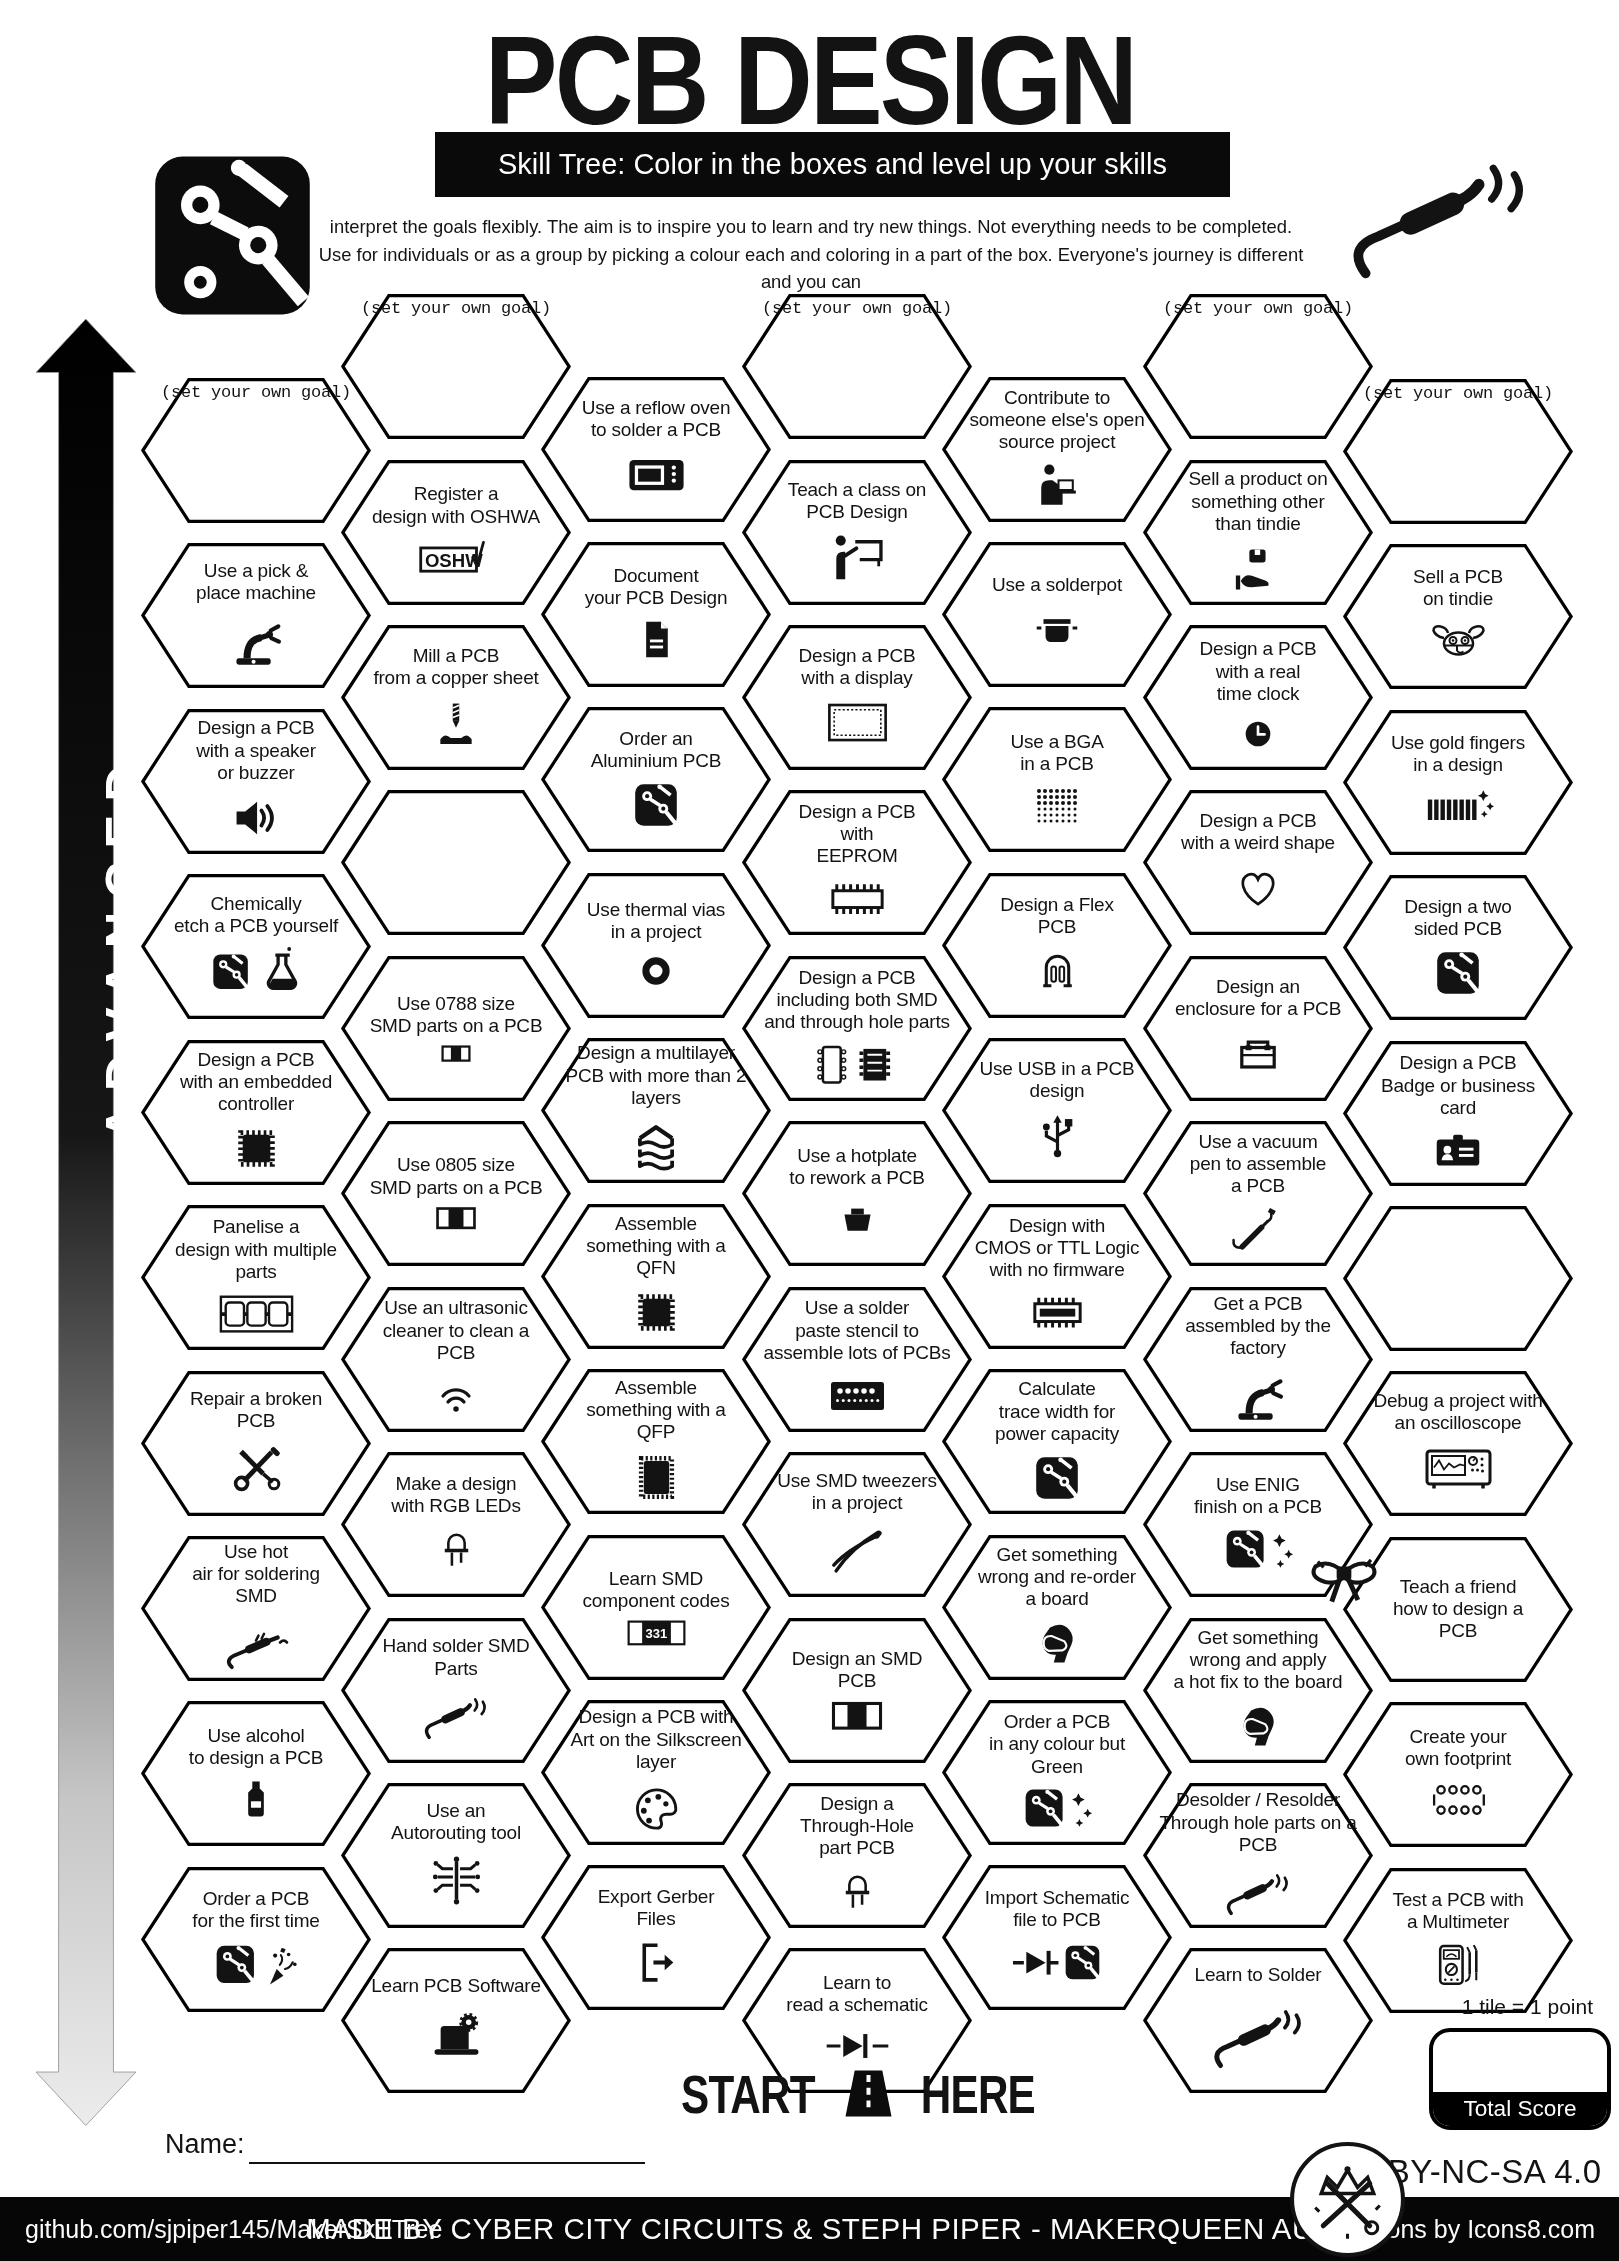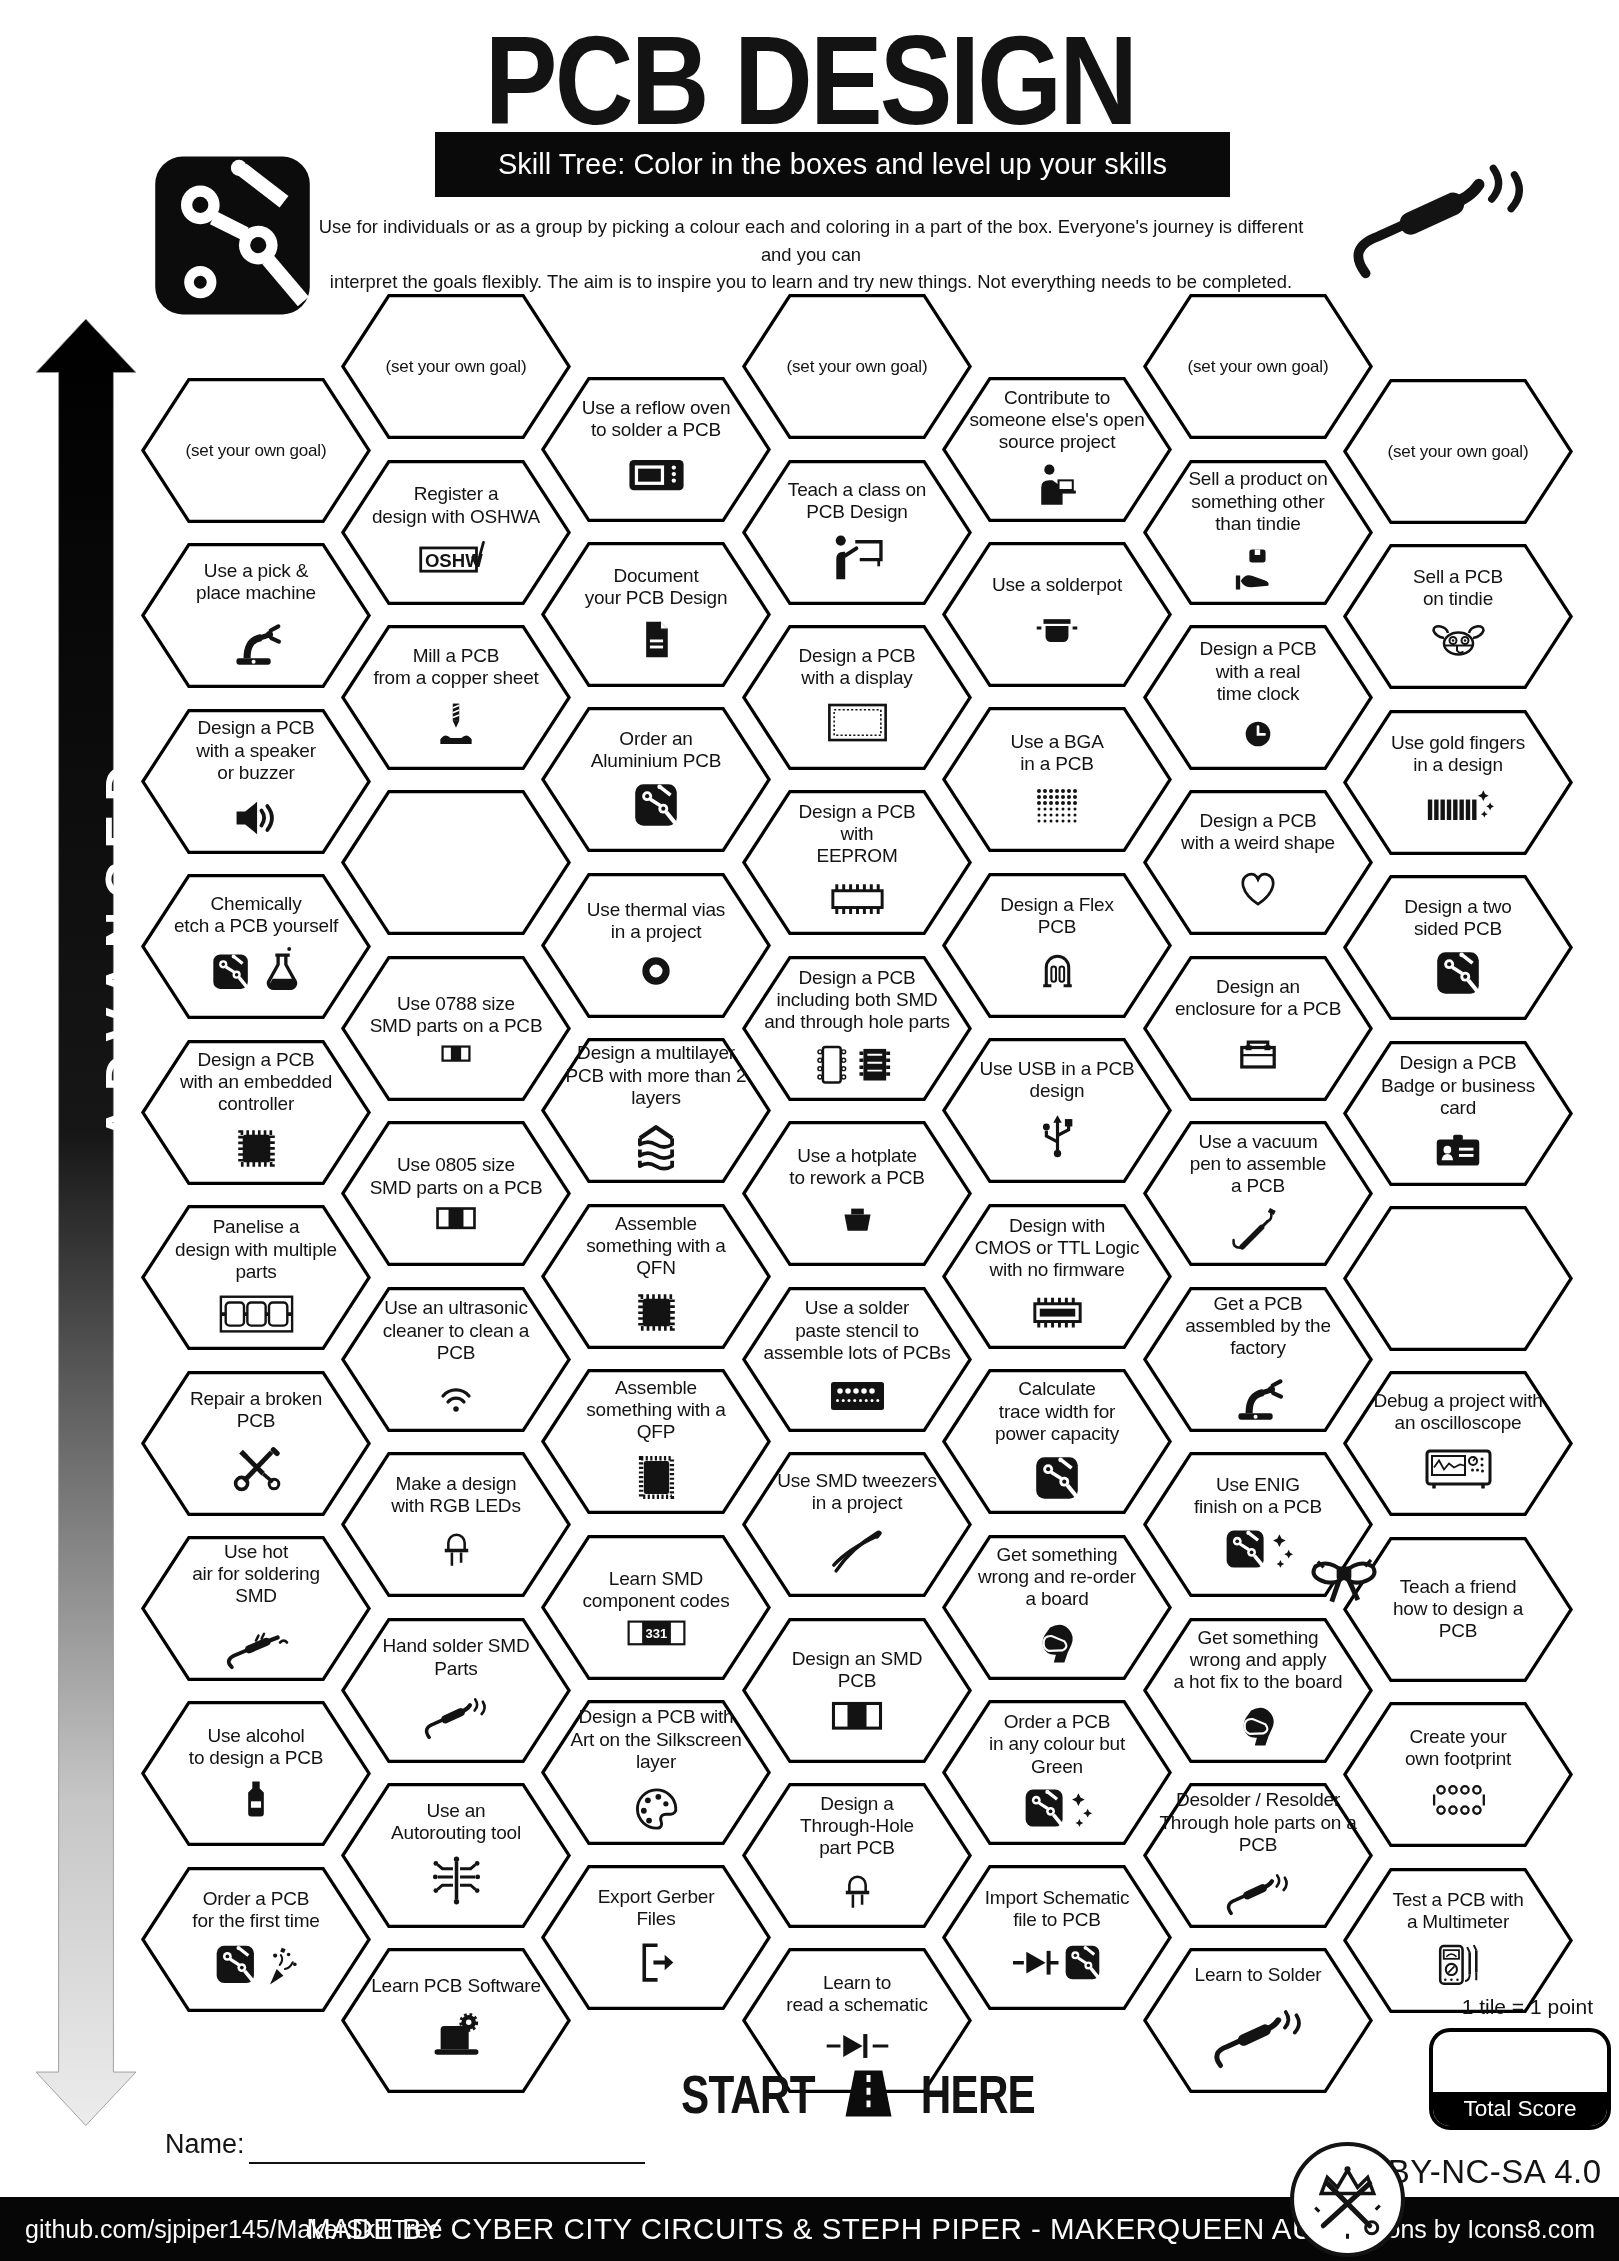--- a/index.html
+++ b/index.html
@@ -24,21 +24,21 @@
           font-weight:bold;text-align:center;white-space:nowrap;}
   .vlabel.adv{left:59px;top:866px;width:475px;font-size:51px;letter-spacing:13px;color:#ffffff;}
   .vlabel.bas{left:63px;top:2068px;width:194px;font-size:40px;letter-spacing:5.5px;color:#1d1d1d;}
 
   
   .hex{position:absolute;width:230px;height:147px;}
   .hexbg{position:absolute;left:0;top:0;}
   .hex-content{position:absolute;left:12px;right:12px;top:4.6px;bottom:5.5px;display:flex;
                flex-direction:column;align-items:center;justify-content:center;gap:6.5px;text-align:center;}
   .hex-label{font-size:19px;line-height:1.17;white-space:pre-line;letter-spacing:-0.2px;}
-  .hex.goal .hex-content{justify-content:center;padding-top:1.8px;}
+  .hex.goal .hex-content{justify-content:flex-start;padding-top:1.8px;font-family:Liberation Mono, monospace;}
   .hex.goal .hex-label{font-size:17px;}
   .hex-icon{display:flex;align-items:center;justify-content:center;}
   .hex-decoration{position:absolute;left:-48px;top:-2.8px;}
 
   
   .start-here{position:absolute;left:650px;top:2064px;width:415px;display:flex;align-items:center;
               justify-content:center;gap:10px;}
   .start-word{font-size:48px;font-weight:bold;letter-spacing:-0.9px;transform:scale(.88,1.12);white-space:nowrap;}
   .name-label{position:absolute;left:165px;top:2129px;font-size:27px;}
   .name-line{position:absolute;left:249px;top:2162px;width:396px;height:2.3px;background:#111;}
@@ -60,22 +60,22 @@
 </head>
 <body>
 
 <div id="page">
 
   <div class="title">PCB DESIGN</div>
   <div class="subbar">
     <span>Skill Tree:  Color in the boxes and level up your skills</span>
   </div>
   <div class="desc">
+    <div>interpret the goals flexibly.  The aim is to inspire you to learn and try new things. Not everything needs to be completed.</div>
     <div>Use for individuals or as a group by picking a colour each and coloring in a part of the box.  Everyone's journey is different and you can</div>
-    <div>interpret the goals flexibly.  The aim is to inspire you to learn and try new things. Not everything needs to be completed.</div>
   </div>
   <div class="logo-left" id="logoLeft"><svg width="161" height="165" viewBox="0 0 100 102">
         <rect x="2" y="2" width="96" height="98" rx="17" fill="#0c0c0c"></rect>
         <circle cx="30" cy="32" r="12" fill="#fff"></circle>
         <circle cx="30" cy="32" r="5" fill="#0c0c0c"></circle>
         <circle cx="66" cy="57" r="12" fill="#fff"></circle>
         <circle cx="66" cy="57" r="5" fill="#0c0c0c"></circle>
         <path d="M38 40 58 50" stroke="#fff" stroke-width="9"></path>
         <path d="M56 10 82 30" stroke="#fff" stroke-width="9"></path>
         <circle cx="54" cy="9" r="5" fill="#fff"></circle>

